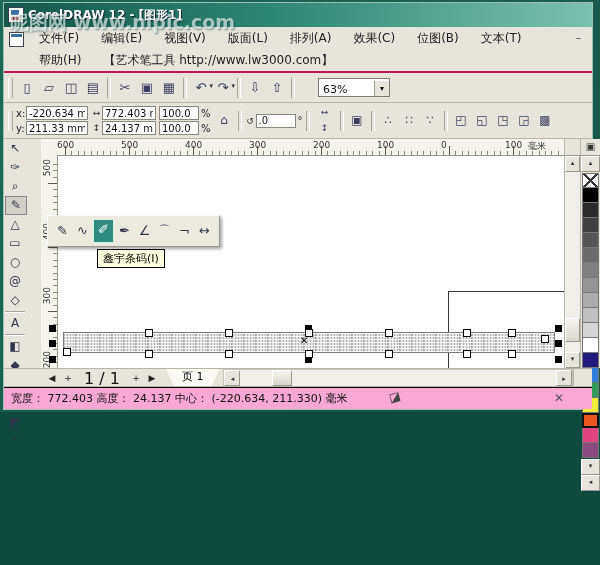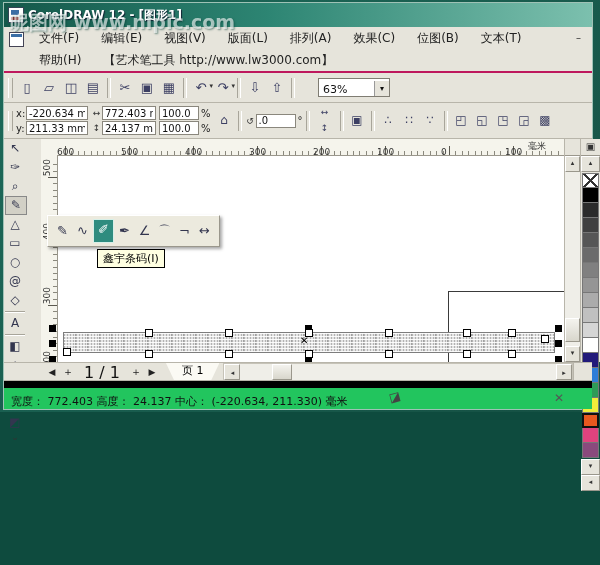--- a/index.html
+++ b/index.html
@@ -58,21 +58,21 @@
   .toolbox{width:36px;flex:0 0 auto;display:flex;flex-direction:column;align-items:flex-start;padding-left:1px;background:#e6e4db}
   .tool{width:20px;height:19px;text-align:center;line-height:19px;font-size:12px;color:#33364f;cursor:default}
   .tool.pressed{background:#d2d0c6;border:1px solid #888;line-height:17px}
   .toolsep{width:20px;height:3px;border-top:1px solid #a8a59a;border-bottom:1px solid #fff;margin:1px 0}
   .tb-more{width:20px;text-align:center;font-size:9px;color:#333;margin-top:auto;padding-bottom:2px}
 
   .canvaswrap{position:relative;width:523px;flex:0 0 auto;overflow:hidden;background:#fff}
   .hruler{position:absolute;left:0;top:0;right:0;height:16px;background:#f5f4ec;border-bottom:1px solid #9a978c;
     background-image:repeating-linear-gradient(90deg,#5a584f 0 1px,transparent 1px 64px),repeating-linear-gradient(90deg,#8a887d 0 1px,transparent 1px 6.4px);
     background-size:100% 9px,100% 4px;background-position:24px 100%,24px 100%;background-repeat:no-repeat}
-  .rlab{position:absolute;top:8px;font-size:9px;color:#333}
+  .rlab{position:absolute;top:1px;font-size:9px;color:#333}
   .runit{position:absolute;right:18px;top:1px;font-size:9px;color:#333}
   .vruler{position:absolute;left:0;top:16px;bottom:0;width:16px;background:#f5f4ec;border-right:1px solid #9a978c;
     background-image:repeating-linear-gradient(0deg,#5a584f 0 1px,transparent 1px 64px),repeating-linear-gradient(0deg,#8a887d 0 1px,transparent 1px 6.4px);
     background-size:9px 100%,4px 100%;background-position:100% 8px,100% 8px;background-repeat:no-repeat}
   .vlab{position:absolute;left:1px;font-size:9px;color:#333;writing-mode:vertical-rl;transform:rotate(180deg)}
 
   .page{position:absolute;left:407px;top:152px;width:200px;height:180px;background:#fff;border:1px solid #3a3a3a;box-shadow:4px 4px 0 -1px #a9a9a3}
   .abar{position:absolute;left:22px;top:193px;width:492px;height:21px;border:1px solid #7d7d7d;box-sizing:border-box;background-color:#e3e3e3;
     background-image:repeating-linear-gradient(0deg,rgba(255,255,255,.9) 0 1px,transparent 1px 3px),
       repeating-linear-gradient(90deg,rgba(120,120,120,.45) 0 1px,transparent 1px 3px),
@@ -107,21 +107,21 @@
   .pgctl{display:flex;align-items:center;padding-left:40px}
   .nbtn{width:16px;text-align:center;font-size:9px;color:#222;line-height:17px}
   .pgind{font-size:16px;padding:0 8px;color:#111}
   .tab{margin-left:6px;padding:0 16px;font-size:11px;line-height:16px;color:#000;background:#fbfaf4;clip-path:polygon(0 0,100% 0,84% 100%,16% 100%);border-bottom:1px solid #555}
   .hscroll{flex:1;display:flex;align-items:stretch;margin-left:4px;background:#efeee8;border:1px solid #c6c3b8}
   .htrack{flex:1;position:relative}
   .hthumb{position:absolute;top:0;bottom:0;left:32px;width:18px;background:linear-gradient(#f4f3ee,#d8d6cc);border:1px solid #9a978c;border-top-color:#fff;border-left-color:#fff}
   .hbtn{width:14px;font-size:7px;text-align:center;line-height:16px;background:#e6e4db;border:1px solid #9a978c;border-top-color:#fff;border-left-color:#fff;color:#333}
   .corner{width:18px;background:#e6e4db;border-left:1px solid #b8b5aa}
 
-  .statusbar{height:21px;display:flex;align-items:flex-end;background:#22c55e;border-top:7px solid #000000;box-shadow:0 -1px 0 #b8b5aa;font-size:11px;color:#111;position:relative;flex:0 0 auto}
+  .statusbar{height:21px;display:flex;align-items:center;background:#f9a8d4;border-top:1px solid #000000;box-shadow:0 -1px 0 #b8b5aa;font-size:11px;color:#111;position:relative;flex:0 0 auto}
   .stext{padding-left:7px;white-space:nowrap}
   .sicon{position:absolute;left:385px;top:2px;font-size:12px;color:#444;transform:rotate(-15deg)}
   .sicon2{position:absolute;right:28px;top:3px;font-size:12px;color:#555}
 </style>
 </head>
 <body>
 
 <div class="screen">
  <div class="inner">
 

